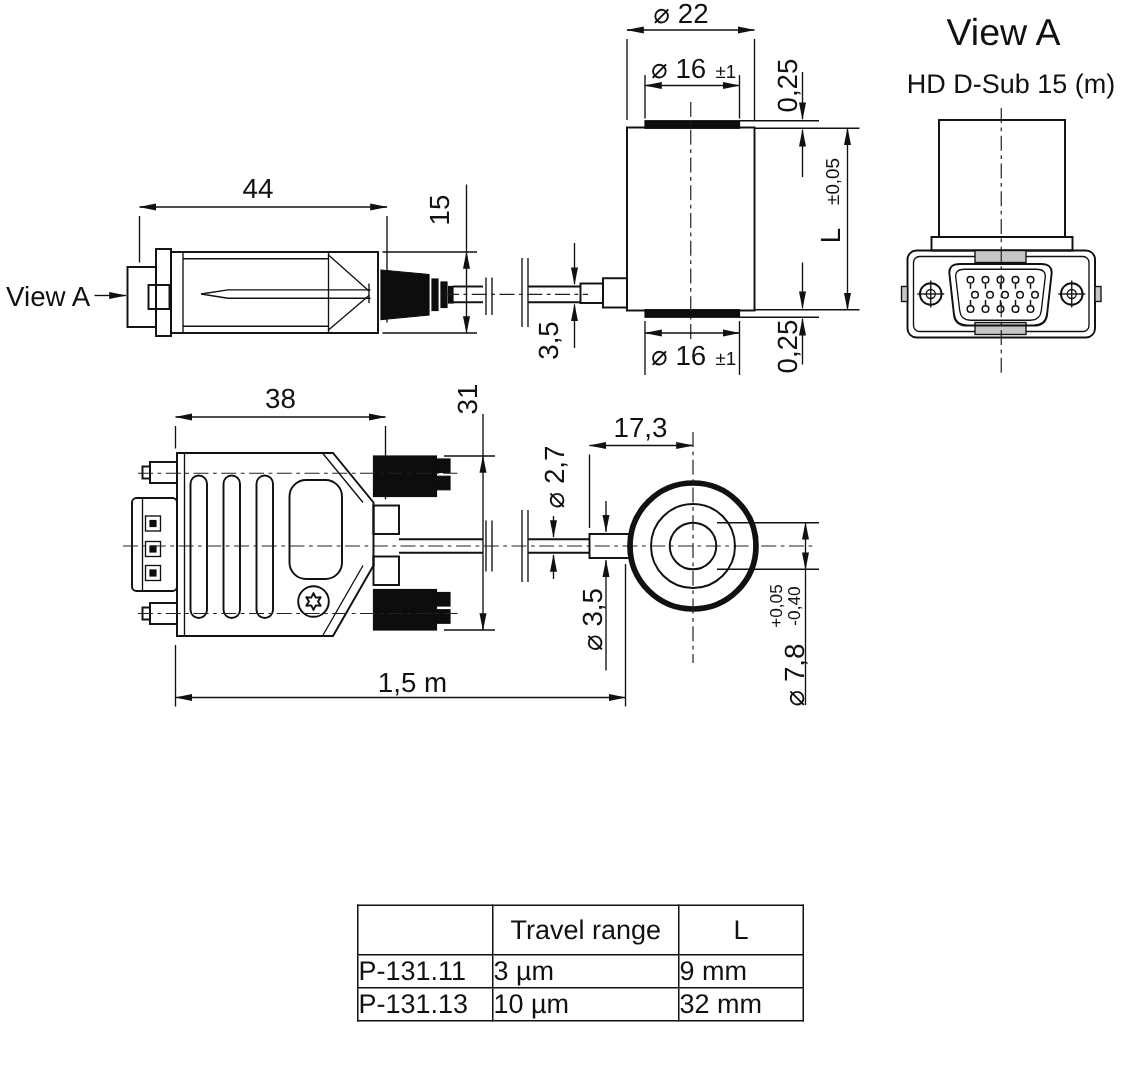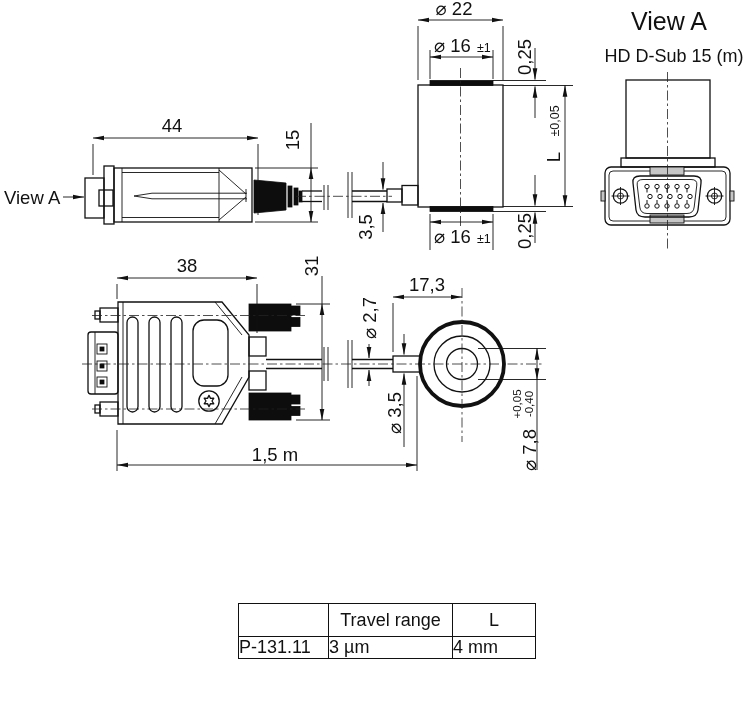--- a/index.html
+++ b/index.html
@@ -304,18 +304,23 @@
 <table id="spec-table">
   <tbody>
     <tr class="hdr">
       <th class="c1"></th>
       <th class="c2">Travel range</th>
       <th class="c3">L</th>
     </tr>
     <tr class="row">
       <td class="c1">P-131.11</td>
       <td class="c2">3 µm</td>
-      <td class="c3">4 mm</td>
+      <td class="c3">9 mm</td>
+    </tr>
+    <tr class="row">
+      <td class="c1">P-131.13</td>
+      <td class="c2">10 µm</td>
+      <td class="c3">32 mm</td>
     </tr>
   </tbody>
 </table>
 
 </div>
 
 </body></html>

